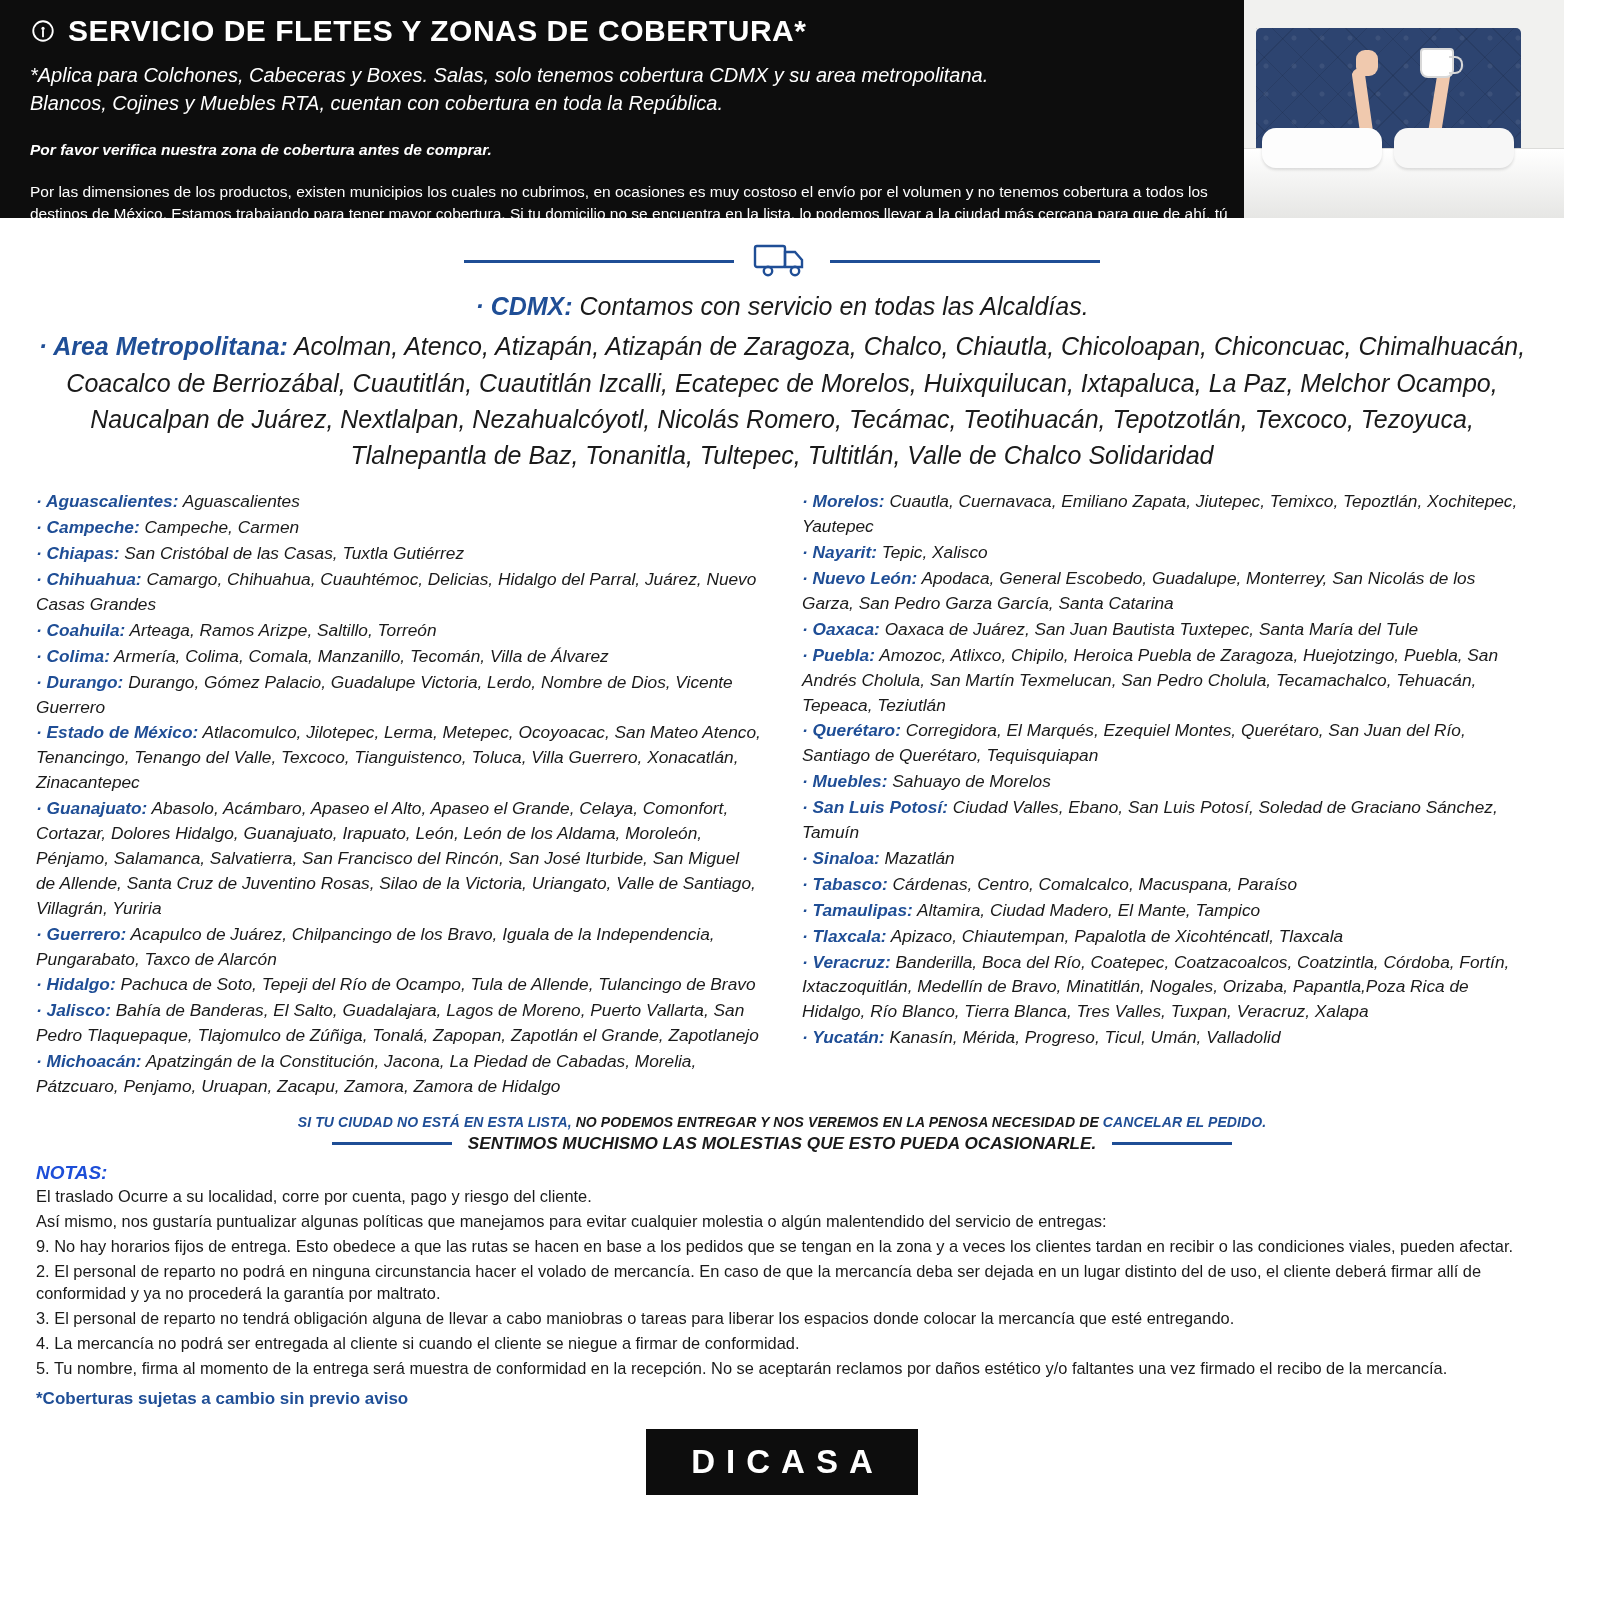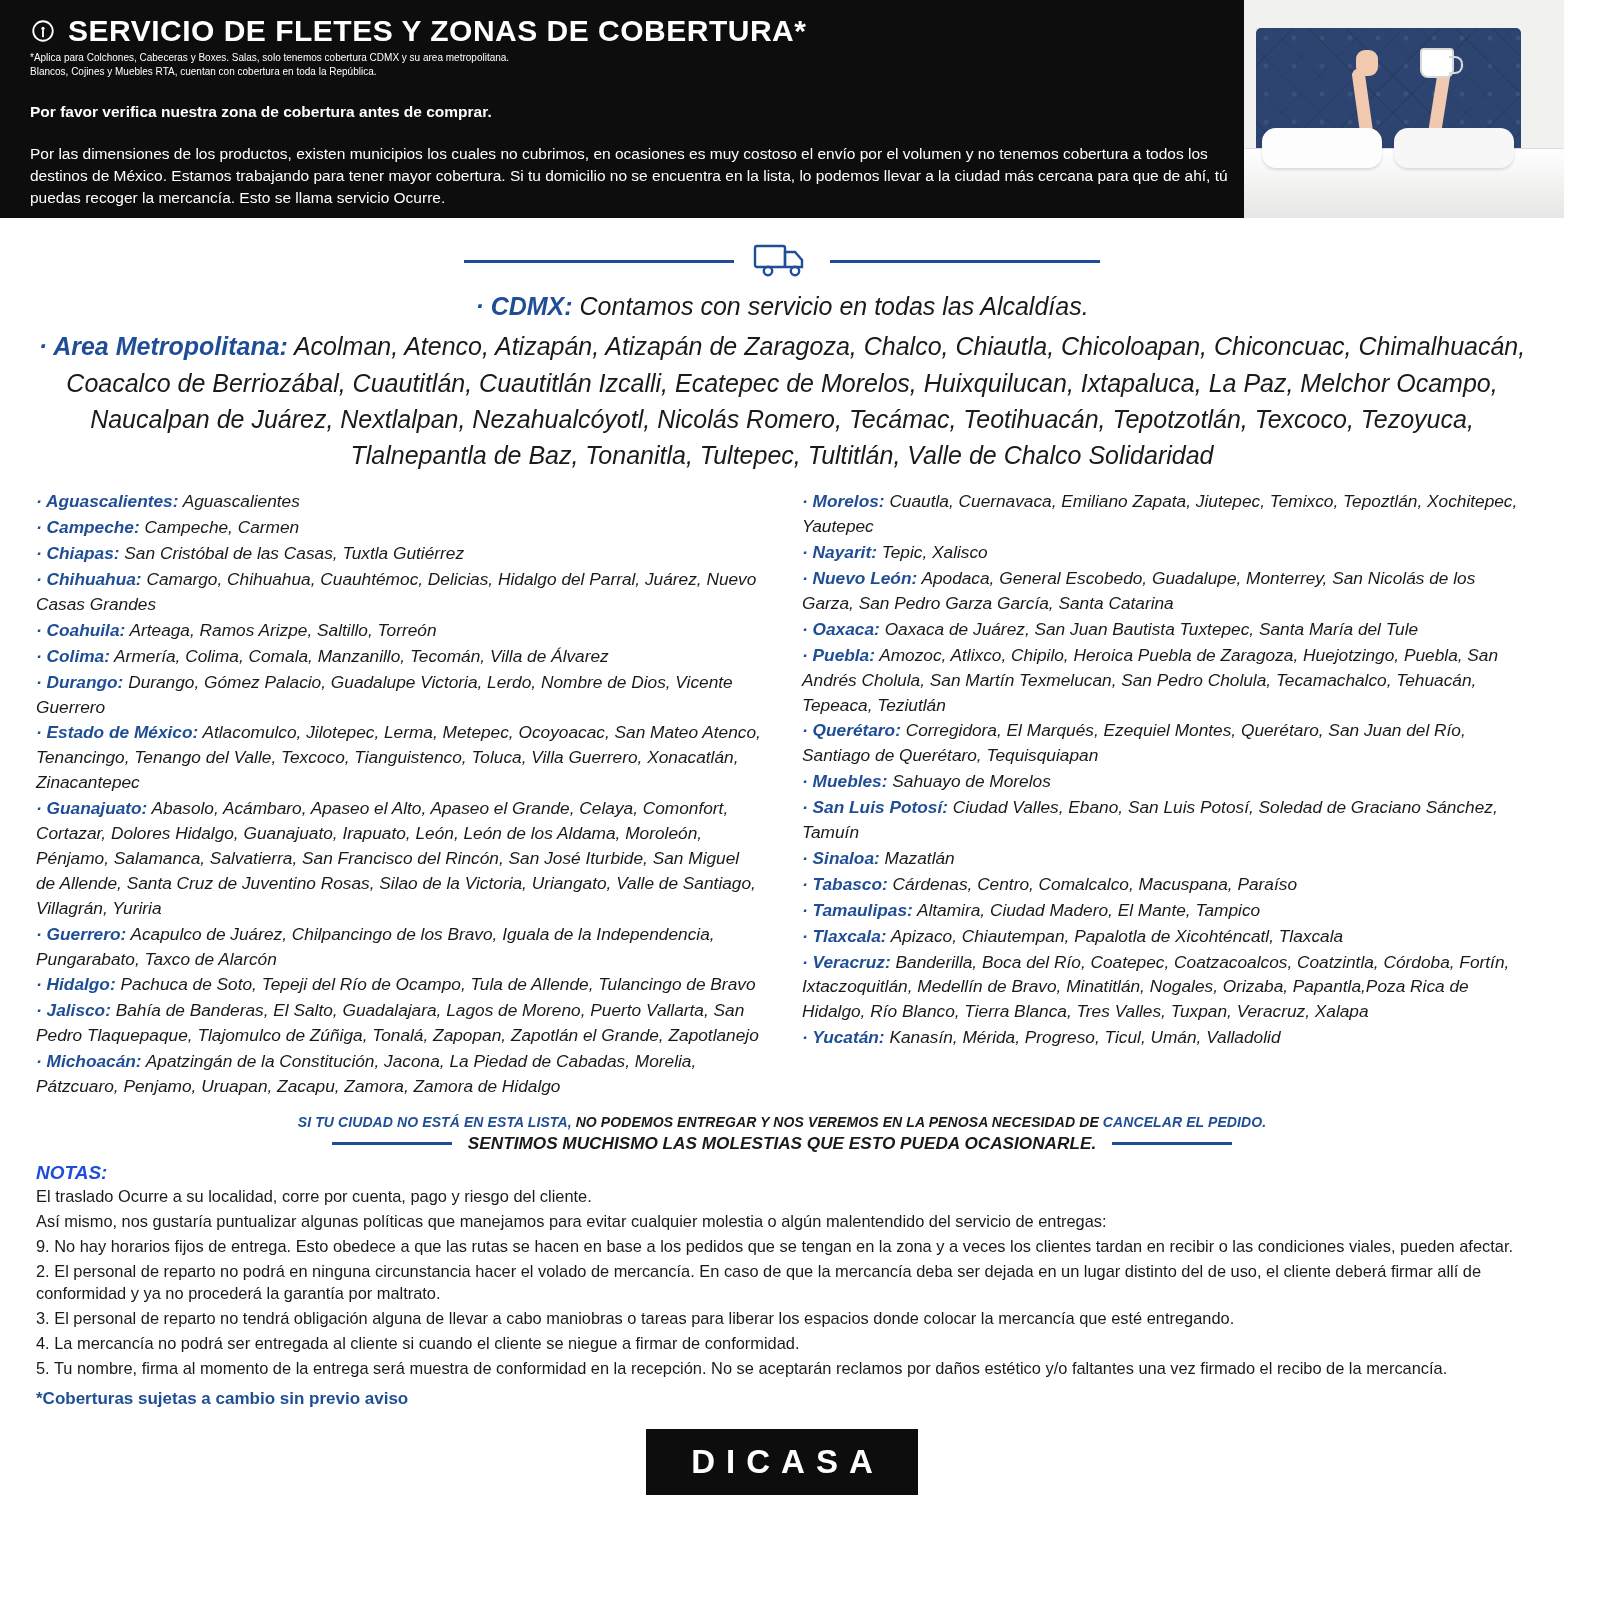--- a/index.html
+++ b/index.html
@@ -23,26 +23,28 @@
   }
   .header-title-row { display:flex; align-items:center; gap:12px; }
   .pin-icon { width:26px; height:26px; flex:0 0 26px; }
   .header-title {
     font-size:30px;
     font-weight:bold;
     letter-spacing:0.5px;
     white-space:nowrap;
   }
   .header-sub {
-    font-size:10px;
+    font-style:italic;
+    font-size:20px;
     line-height:1.38;
-    margin-top:3px;
+    margin-top:14px;
     max-width:1180px;
   }
   .header-note {
+    font-style:italic;
     font-size:15.5px;
     margin-top:24px;
     font-weight:bold;
   }
   .header-para {
     font-size:15.5px;
     line-height:1.42;
     margin-top:22px;
     max-width:1200px;
   }

